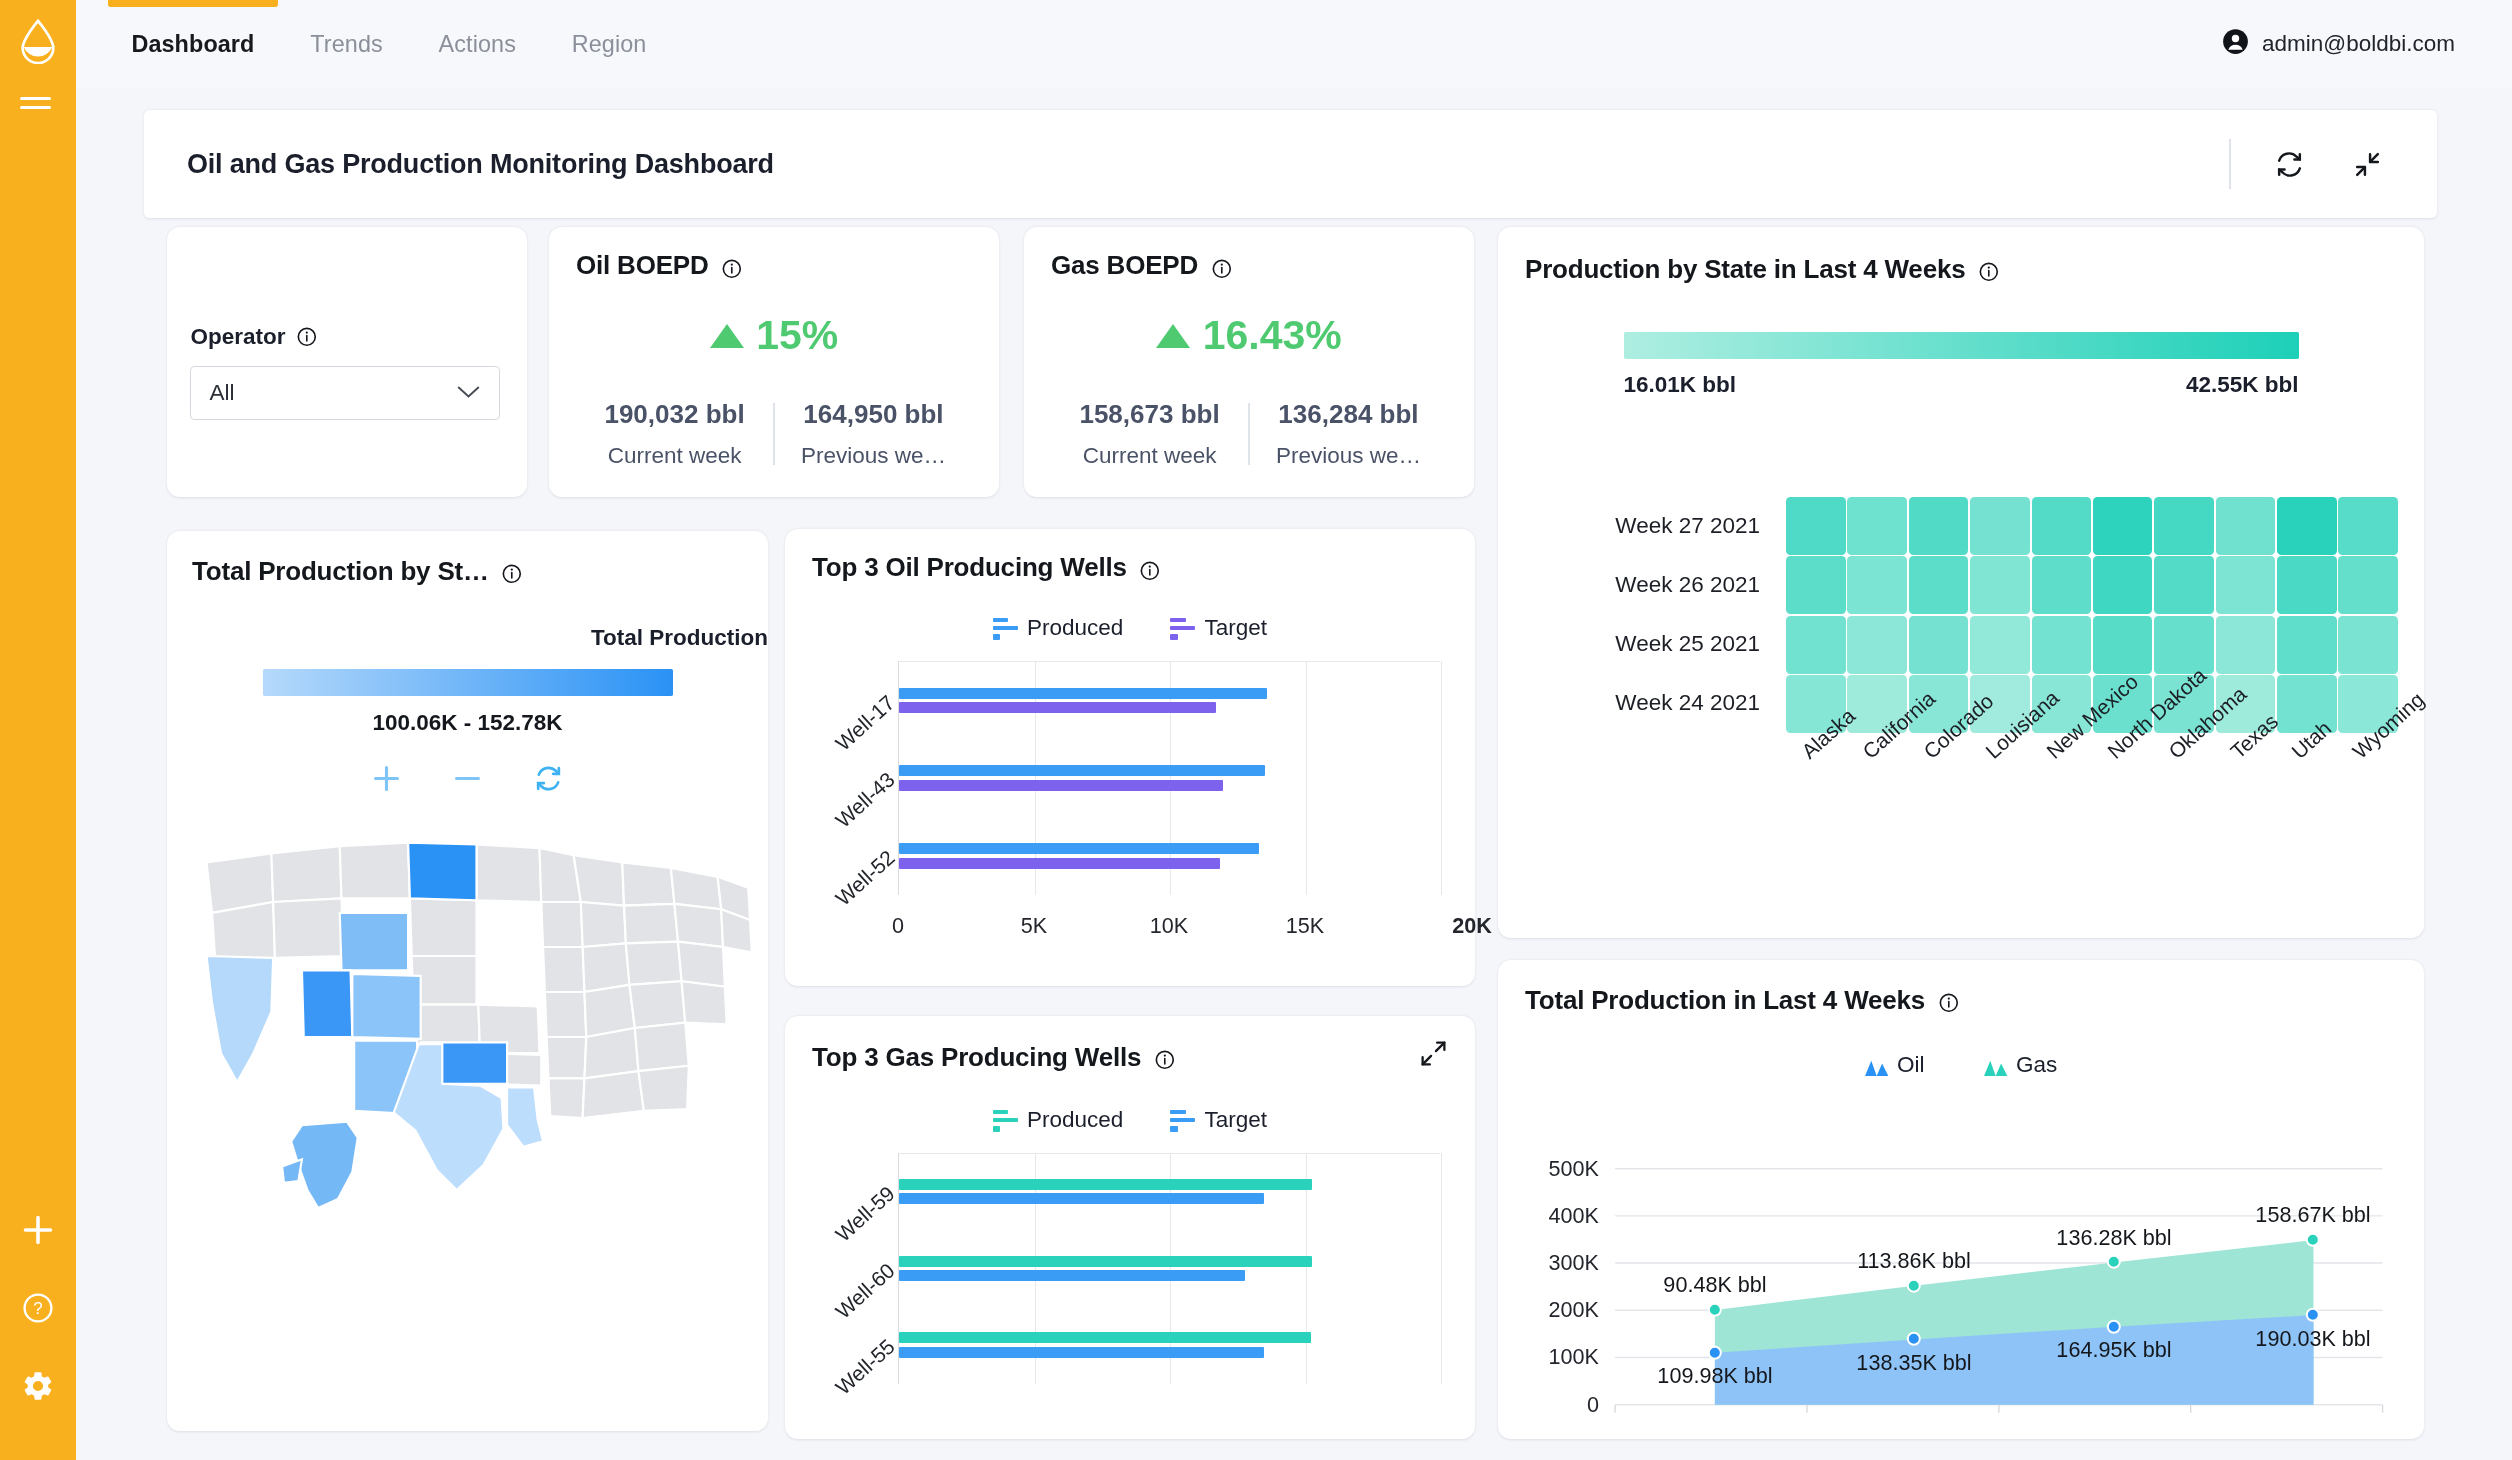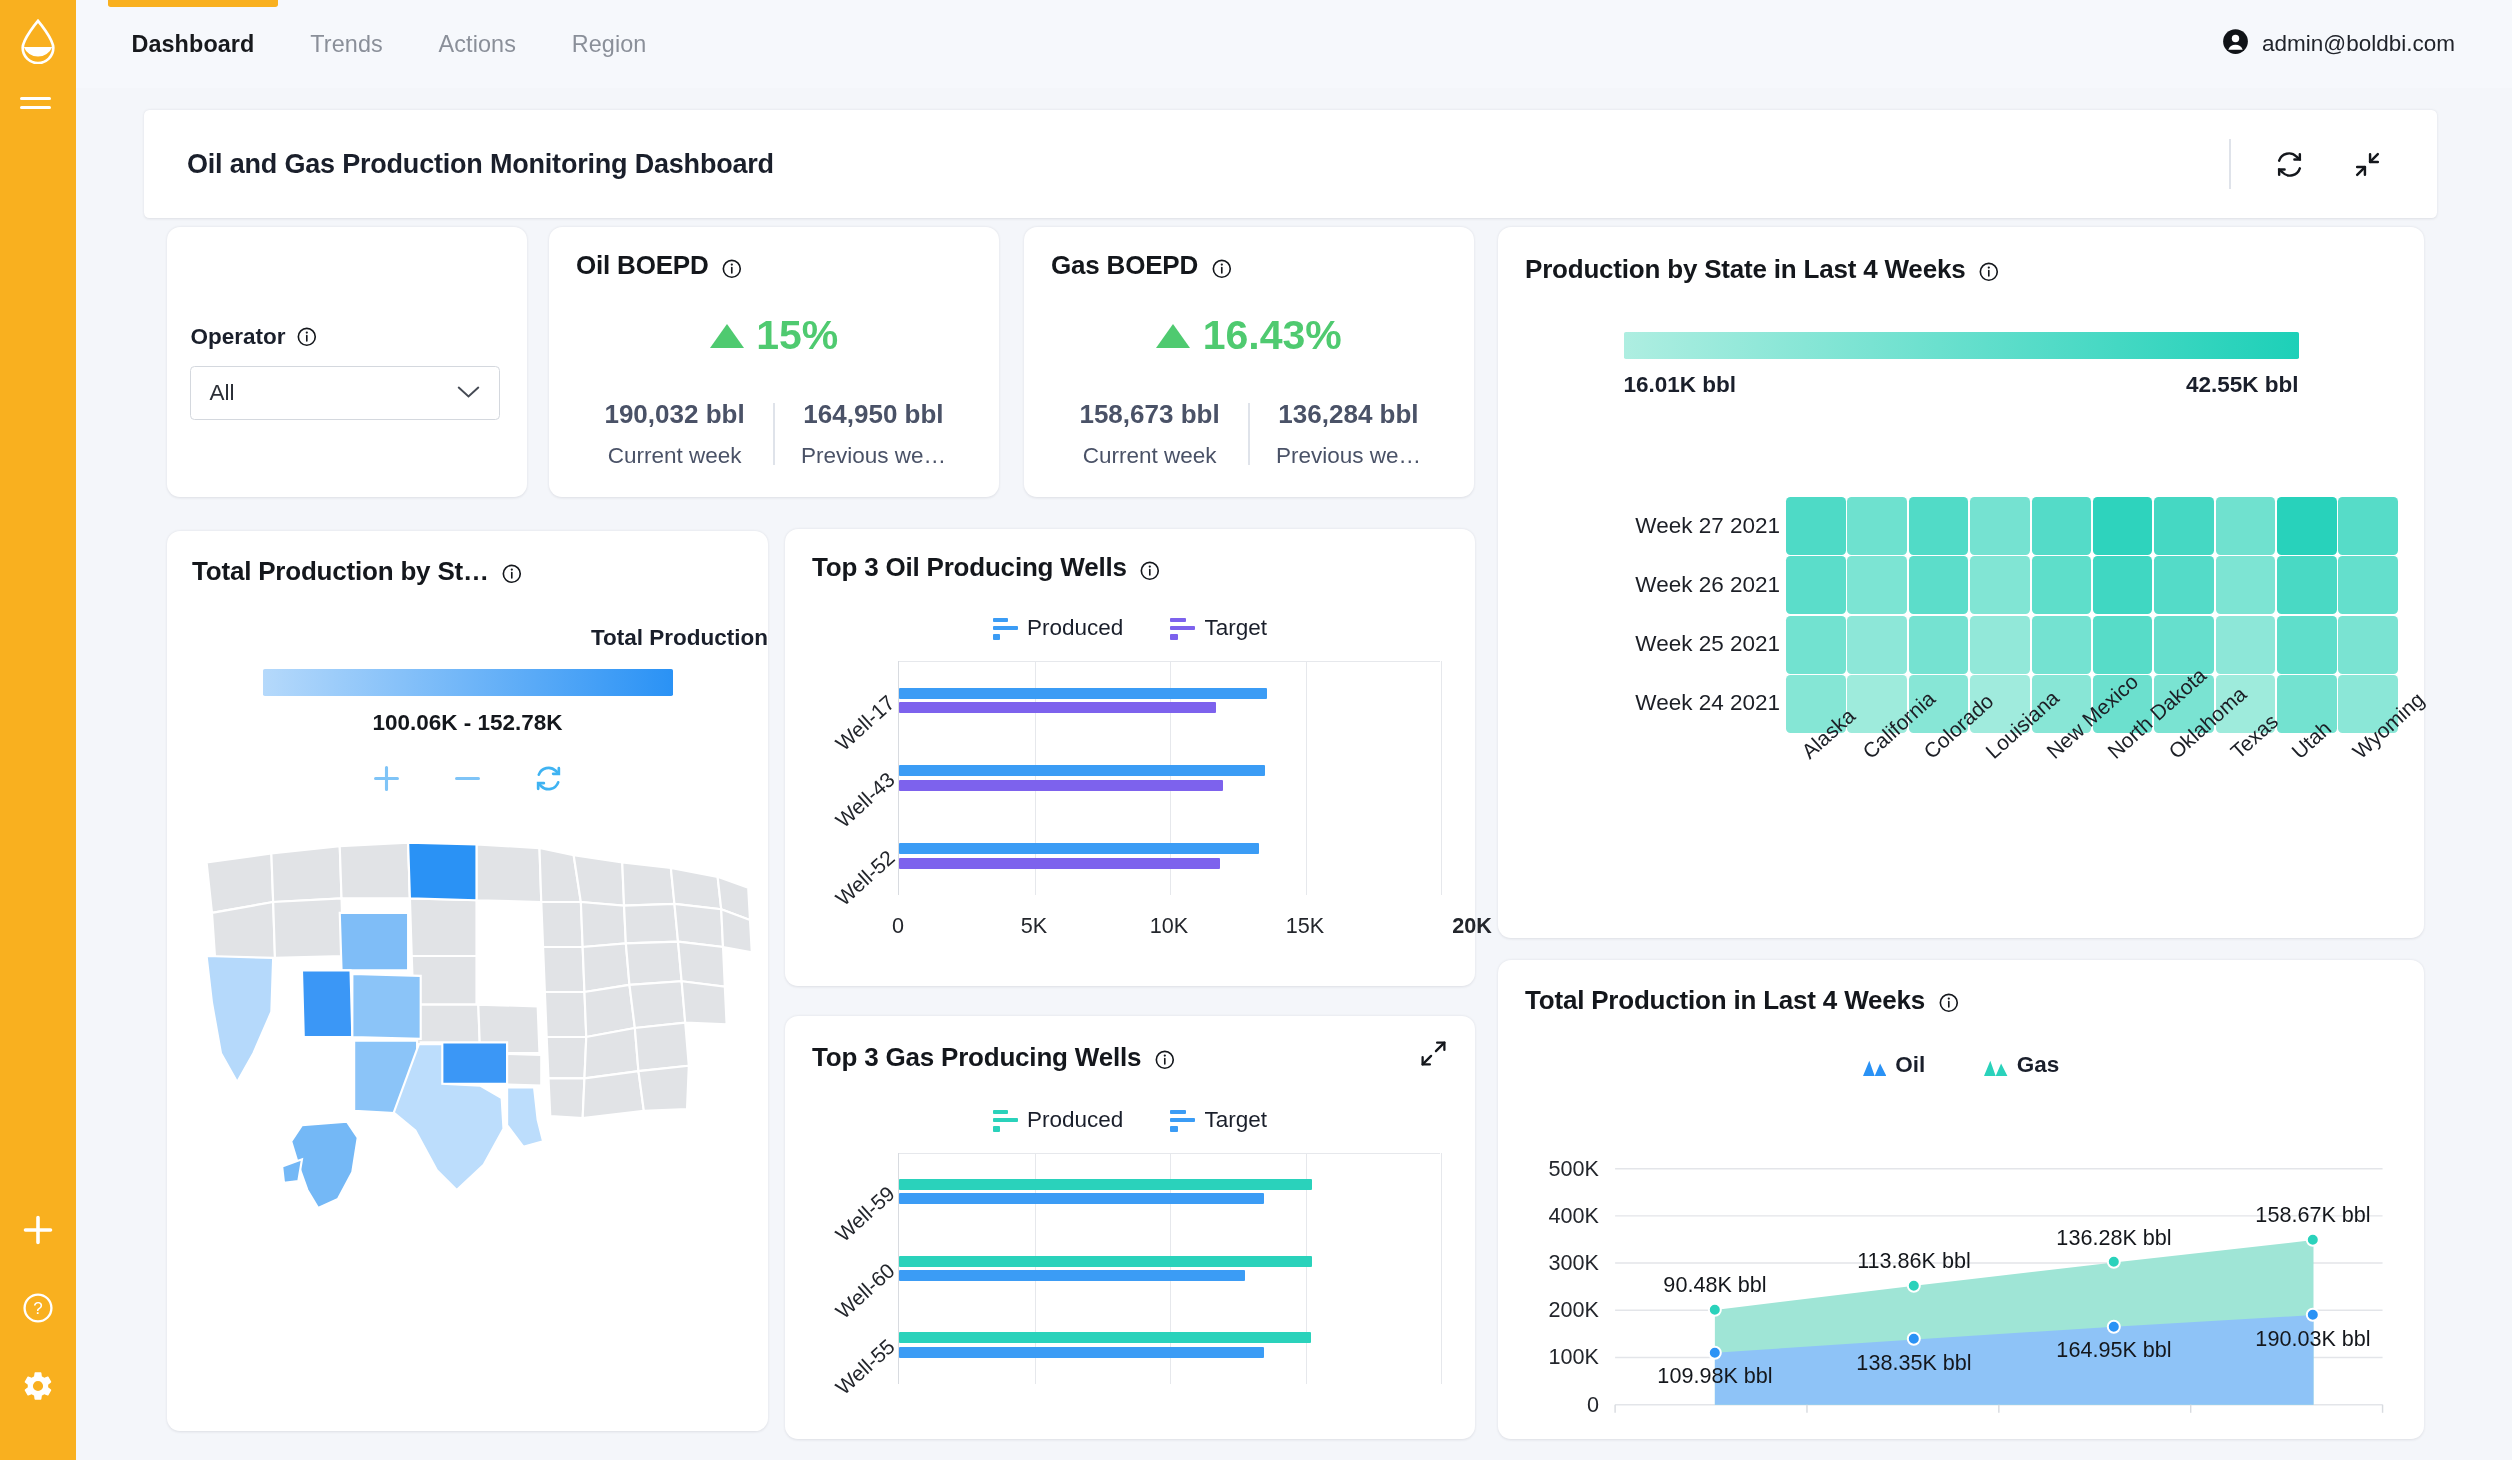--- a/index.html
+++ b/index.html
@@ -122,29 +122,29 @@
   
   #heat-card { left: 1498px; top: 227px; width: 926px; height: 711px; padding: 27px 0 0 0; }
   #heat-card .card-title { margin-left: 27px; }
   #heat-card .grad-bar { background: linear-gradient(90deg,#aeeee1,#1dd0b8); width: 675px; margin-top: 47px;}
   .heat-range { display:flex; justify-content:space-between; width: 675px; margin: 12.6px auto 0 auto;
                 font-size: 22.5px; font-weight: 700; }
   .heat-grid { position:absolute; left: 288px; top: 270px; width: 612px; height: 236px;
                display:grid; grid-template-columns: repeat(10, 1fr); grid-template-rows: repeat(4, 1fr);
                gap: 1.8px; }
   .heat-cell { border-radius: 4.5px; cursor:pointer; }
-  .heat-row-lab { position:absolute; left: 84px; width: 198px; text-align:right;
+  .heat-row-lab { position:absolute; left: 64px; width: 198px; text-align:right;
                   font-size: 22.5px; color:#1c1f26; }
   .heat-col-lab { position:absolute; font-size: 21px; color:#1c1f26; transform: rotate(-42deg);
                   transform-origin: left top; white-space:nowrap; }
 
   
   #area-card { left: 1498px; top: 960px; width: 926px; height: 479px; padding: 25px 0 0 0; }
   #area-card .card-title { margin-left: 27px; }
-  .ar-legend { display:flex; justify-content:center; gap: 59px; margin-top: 36px; font-size: 22.5px; font-weight: bold; }
+  .ar-legend { display:flex; justify-content:center; gap: 59px; margin-top: 36px; font-size: 22.5px; }
   .ar-legend .item { display:flex; align-items:center; gap: 9px; cursor:pointer; }
   .ar-mark { width: 23.4px; height: 18px; }
   #area-plot { position:absolute; left: 0; top: 196px; width: 926px; height: 283px; }
   .ar-ylab { position:absolute; right: 0; font-size: 21.6px; color:#23262c; text-align:right;
              transform: translateY(-50%); }
   .dlabel { position:absolute; font-size: 21.6px; color:#14171c; white-space:nowrap;
             transform: translateX(-50%); }
   .dot { position:absolute; width: 14.4px; height: 14.4px; border-radius: 50%;
          border: 2.7px solid #fff; transform: translate(-50%,-50%); }
 </style>

